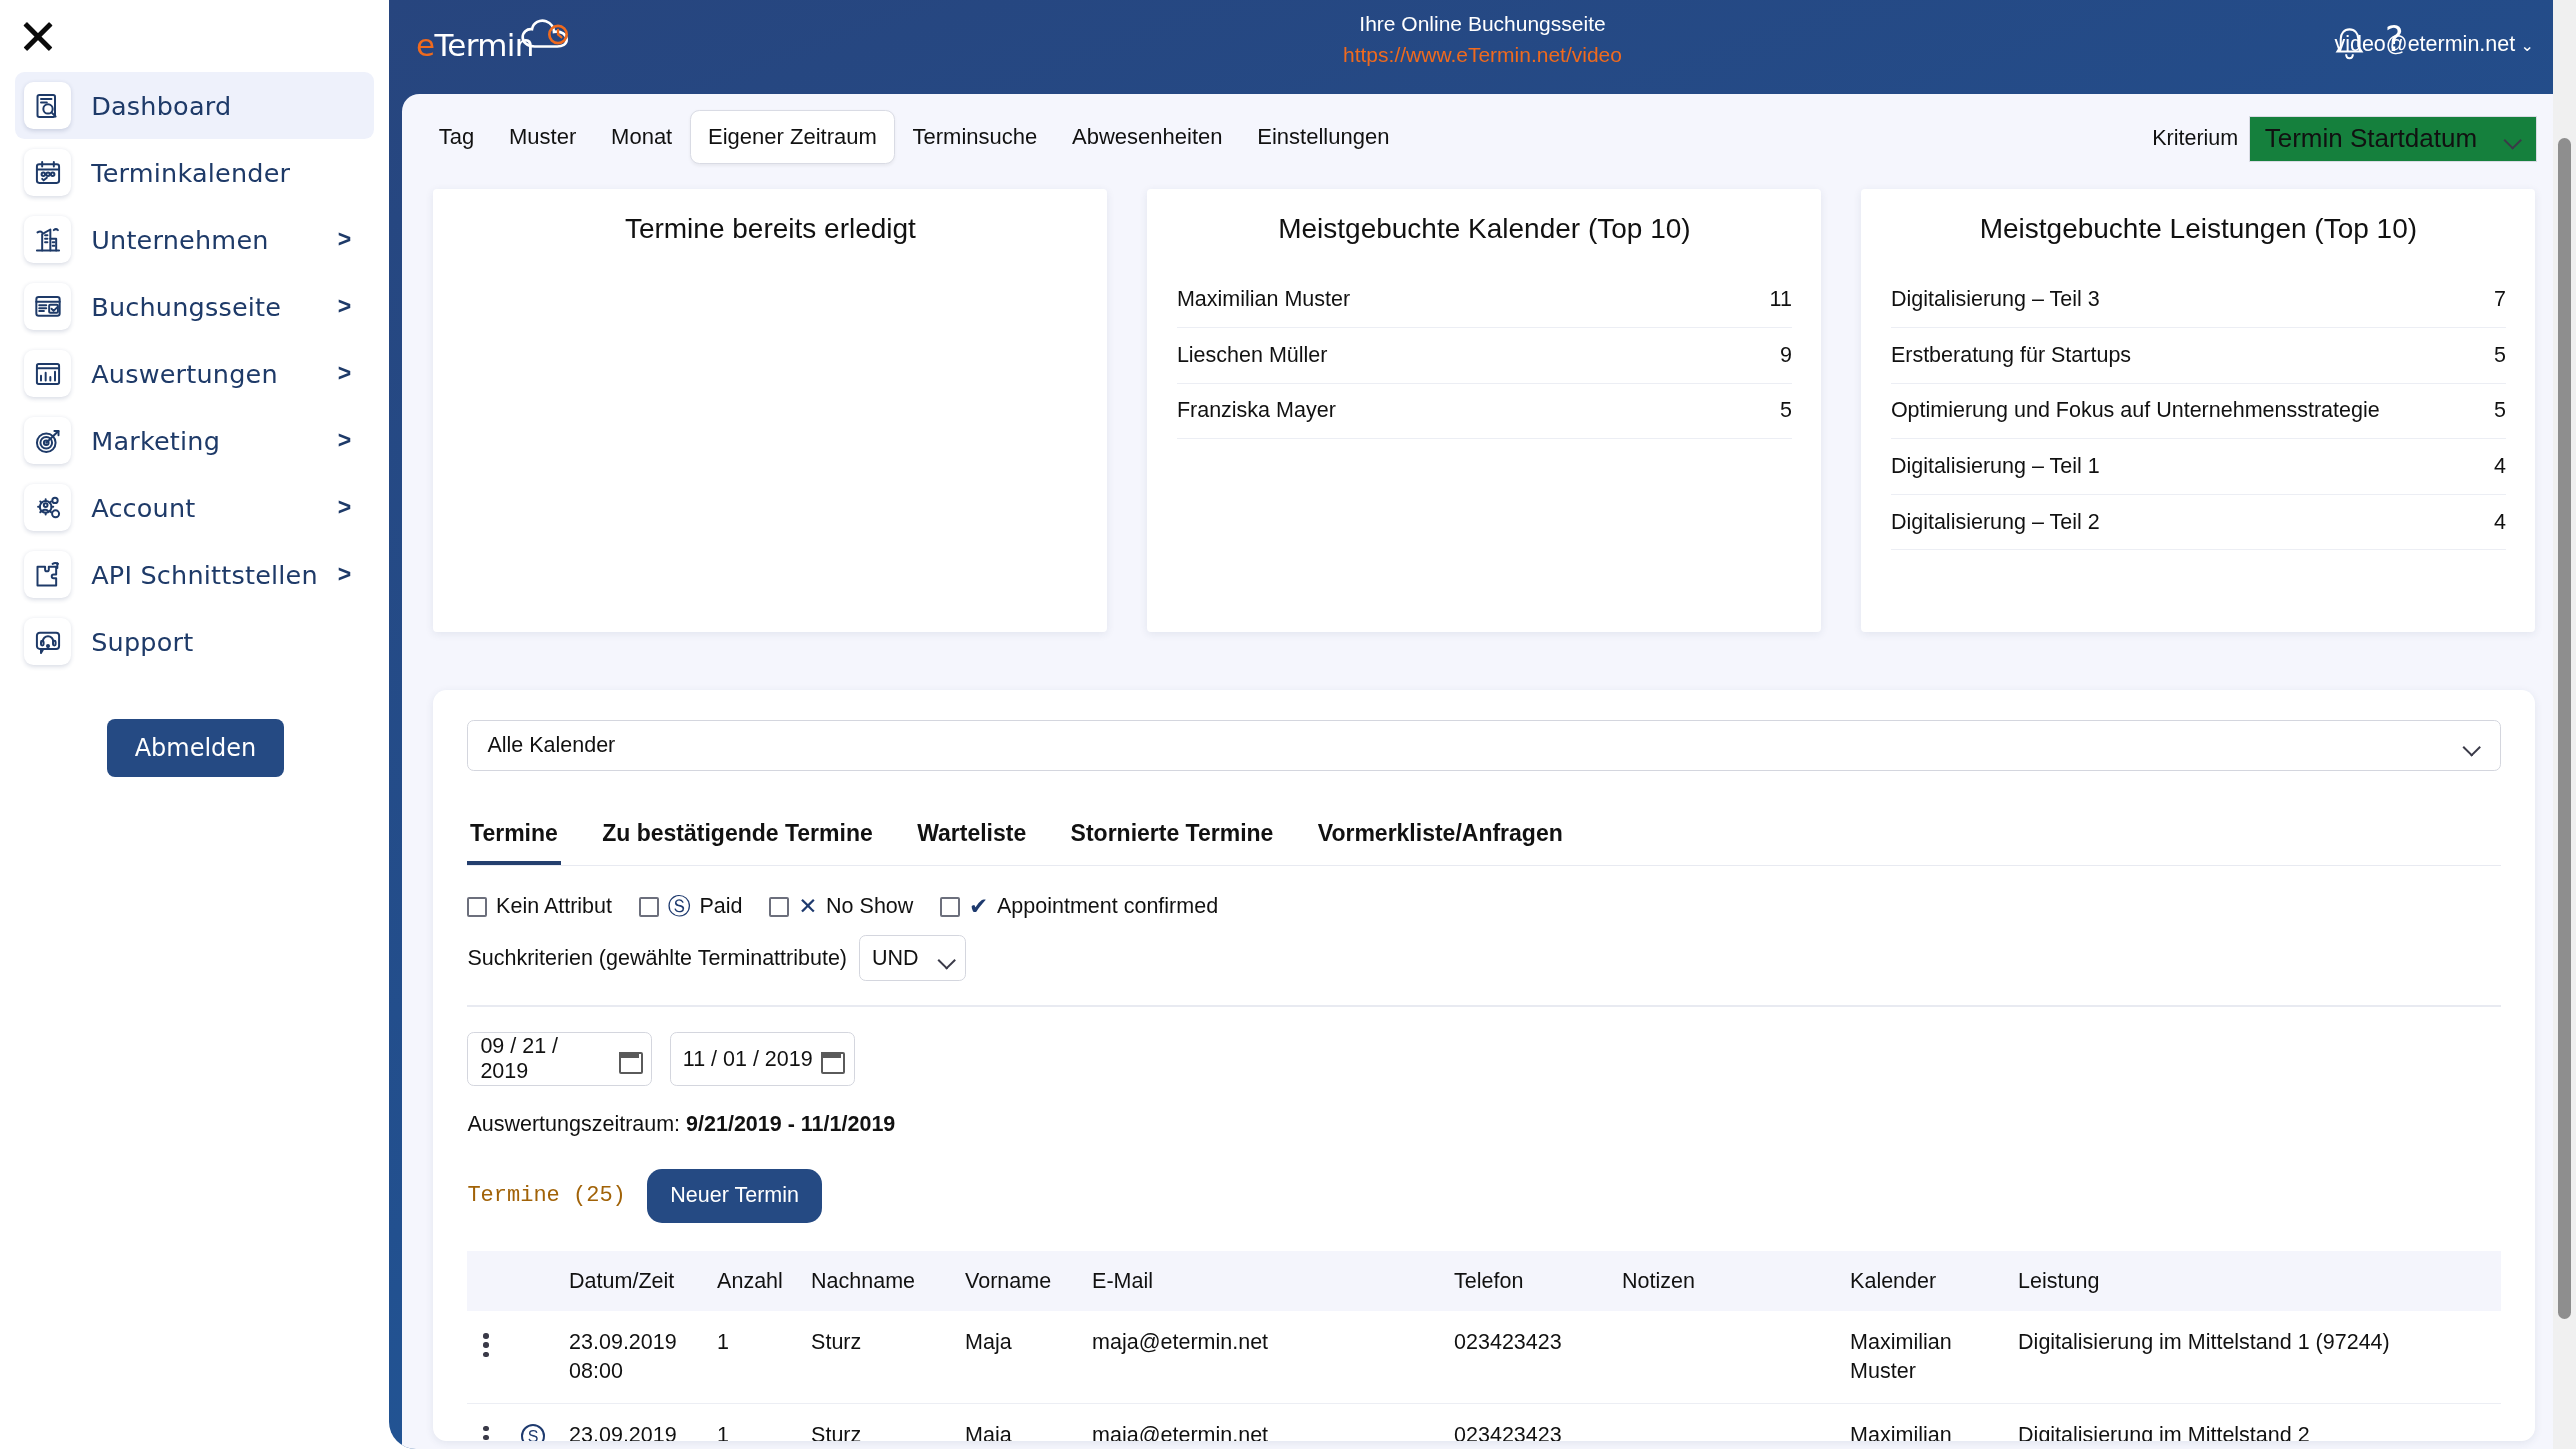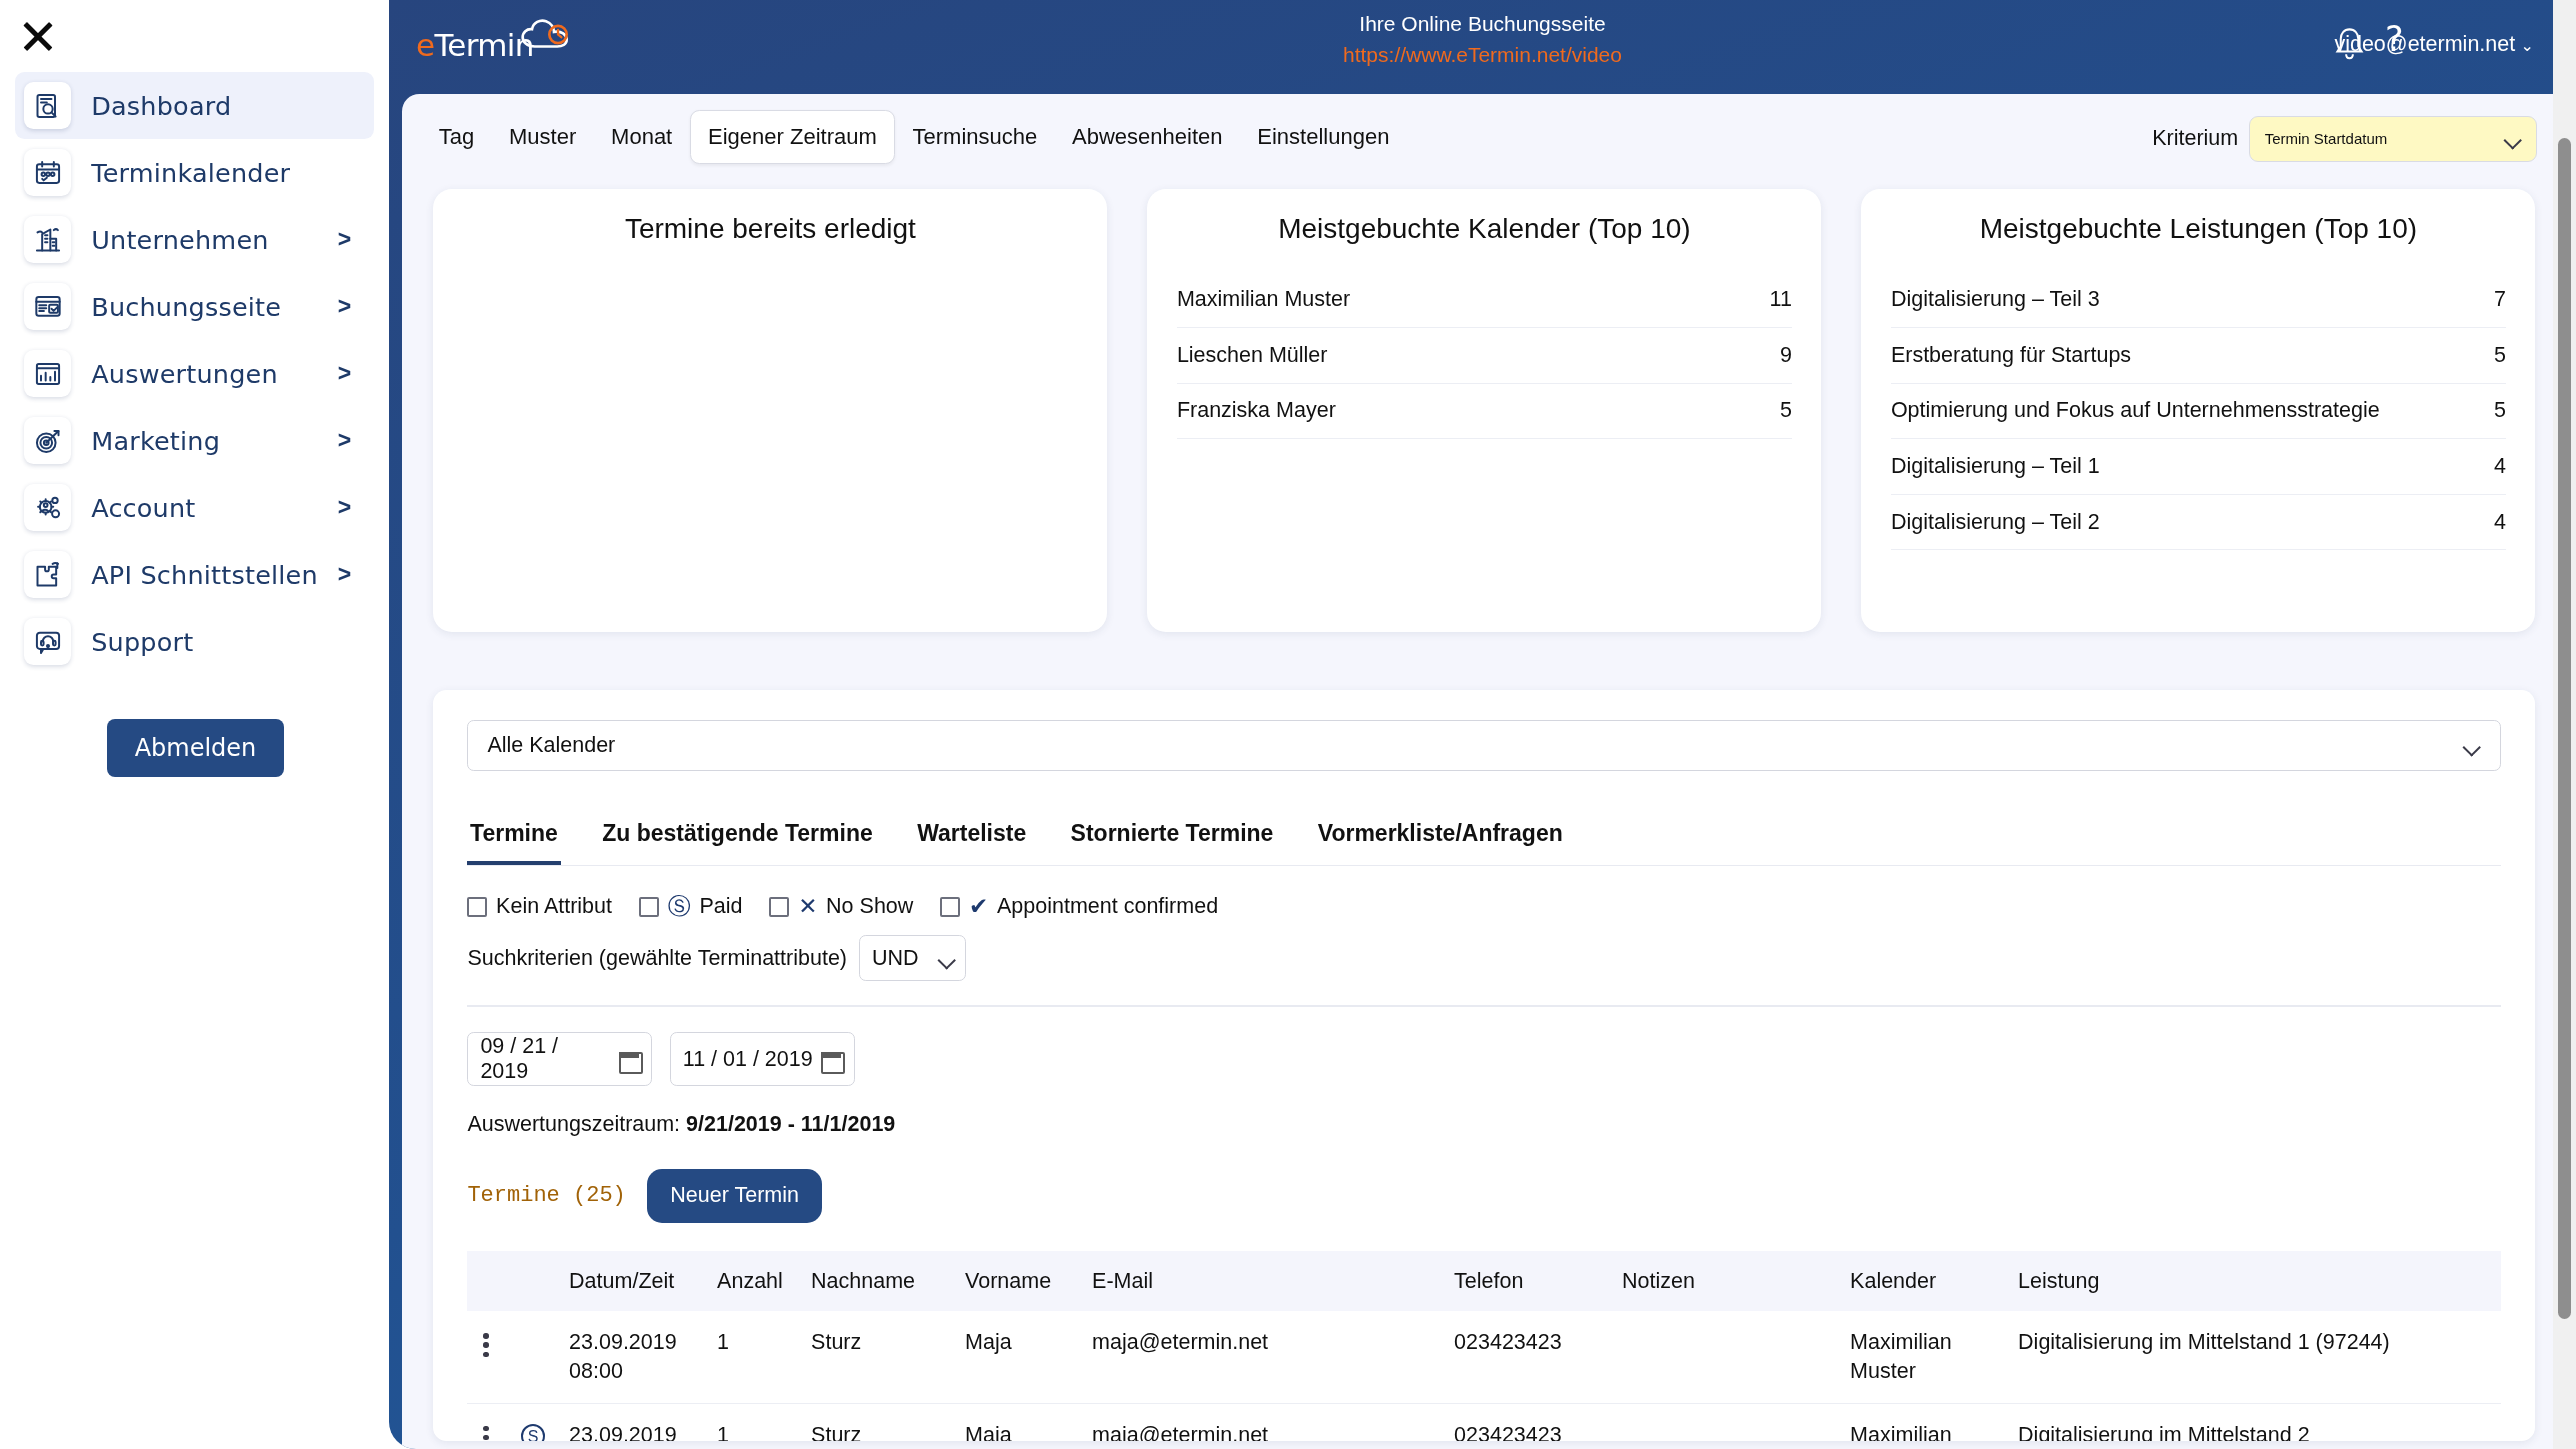--- a/index.html
+++ b/index.html
@@ -117,36 +117,36 @@
     background: #ffffff; border: 1.3px solid #d9dbe4;
     box-shadow: 0 1.3px 3.4px rgba(0,0,0,.06);
   }
   #kriterium-wrap {
     position: absolute; right: 25.5px; top: 21.5px;
     display: flex; align-items: center; gap: 10.7px;
   }
   #kriterium-label { font-size: 21.5px; color: #111111; }
   #kriterium-sel {
     width: 288px; height: 46px;
-    border: 1.3px solid #d9dbe4; border-radius: 9px; background: #fef9c3;
+    border: 1.3px solid #d9dbe4; border-radius: 0; background: #15803d;
     display: flex; align-items: center; justify-content: space-between;
-    padding: 0 13.4px 0 14.8px; font-size: 15px; color: #111111; cursor: pointer;
+    padding: 0 13.4px 0 14.8px; font-size: 26px; color: #111111; cursor: pointer;
   }
   .chev-d { width: 17.4px; height: 9.4px; position: relative; }
   .chev-d::after {
     content: ""; position: absolute; left: 1.3px; top: 0;
     width: 11.4px; height: 11.4px; border-right: 2px solid #3a3a48; border-bottom: 2px solid #3a3a48;
     transform: rotate(45deg);
   }
 
   
   #cards { display: flex; gap: 40px; padding: 9.4px 27px 0 31px; }
   .card {
     flex: 1 1 0; height: 443px;
-    background: #ffffff; border-radius: 19px;
+    background: #ffffff; border-radius: 4px;
     box-shadow: 0 2px 8px rgba(35,50,90,.09);
     padding: 24px 29.5px;
   }
   .card h3 {
     font-size: 28px; font-weight: 400; text-align: center; color: #111111;
     margin-bottom: 27px;
   }
   
   #donut-wrap { display: flex; flex-direction: column; align-items: center; }
   #donut {

